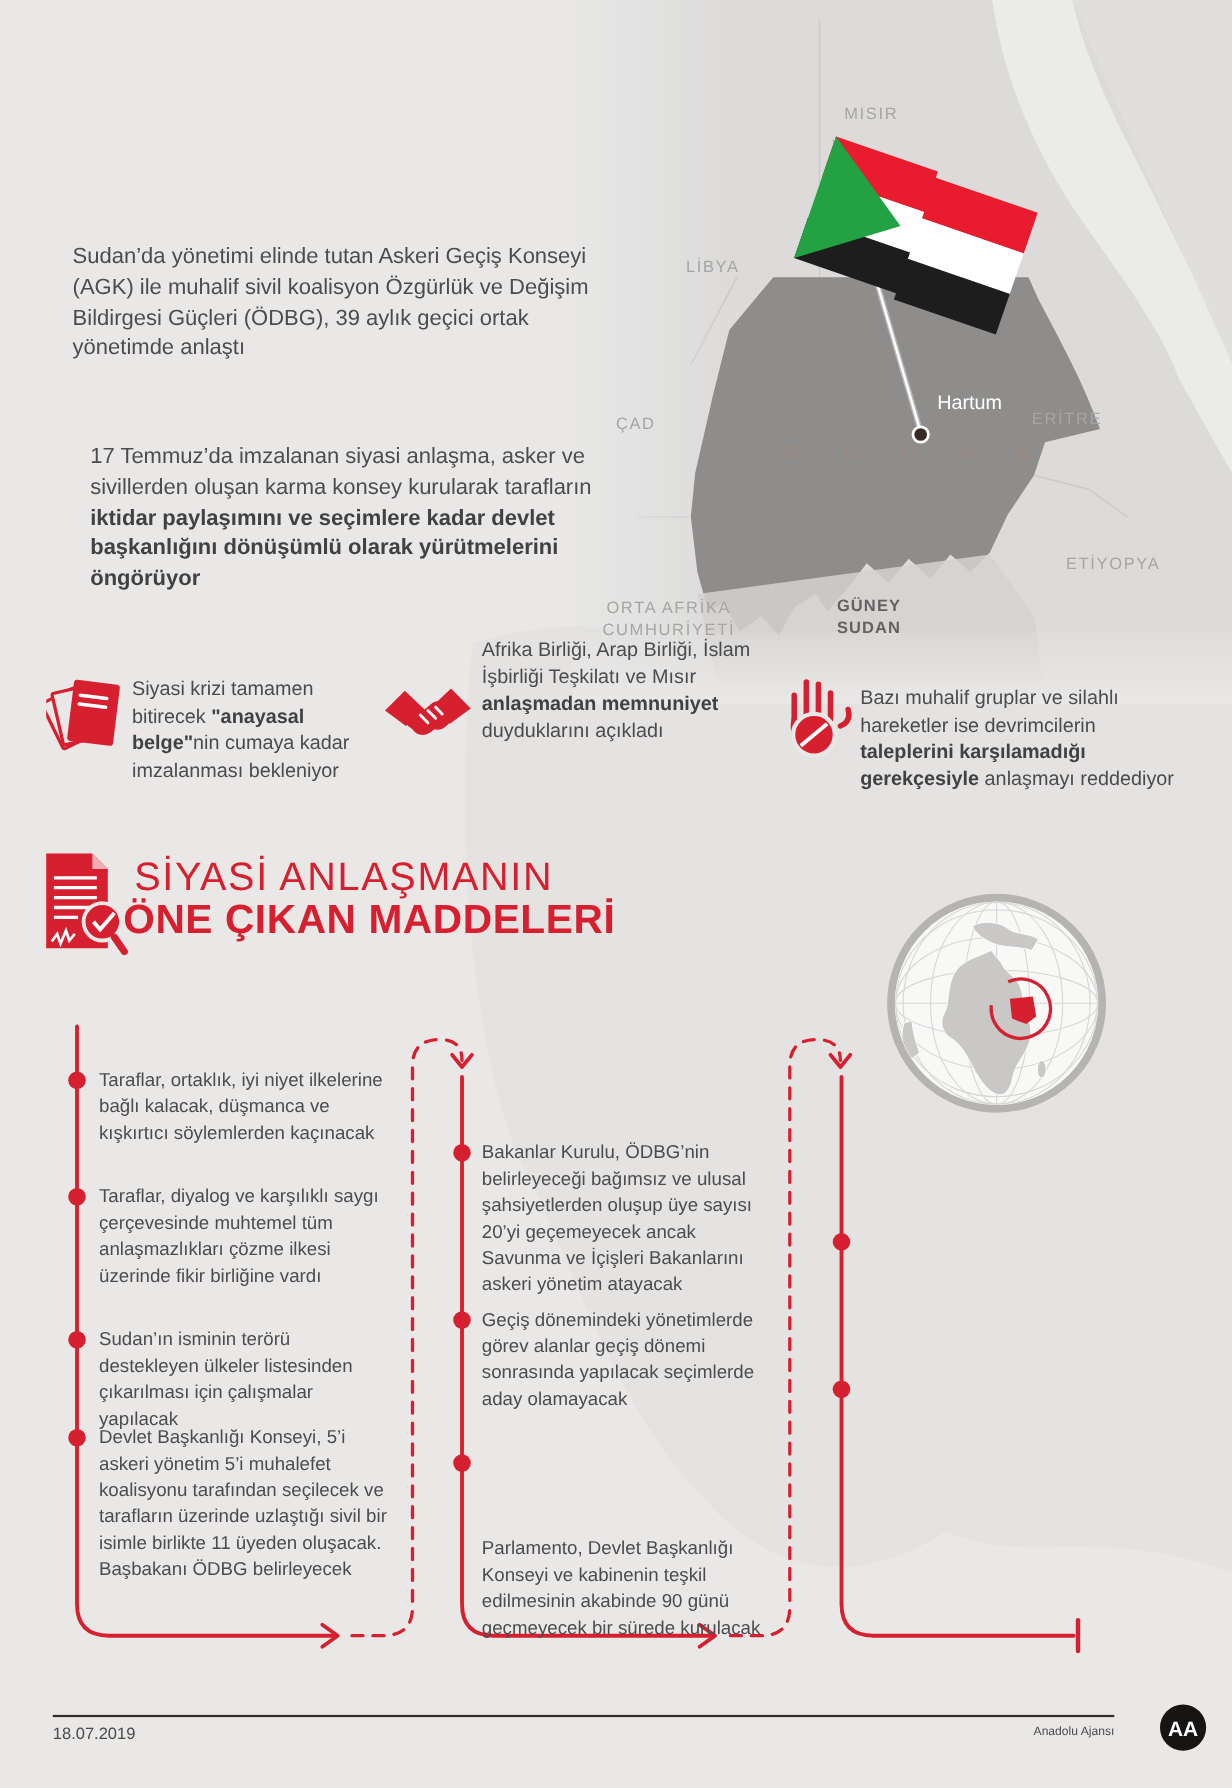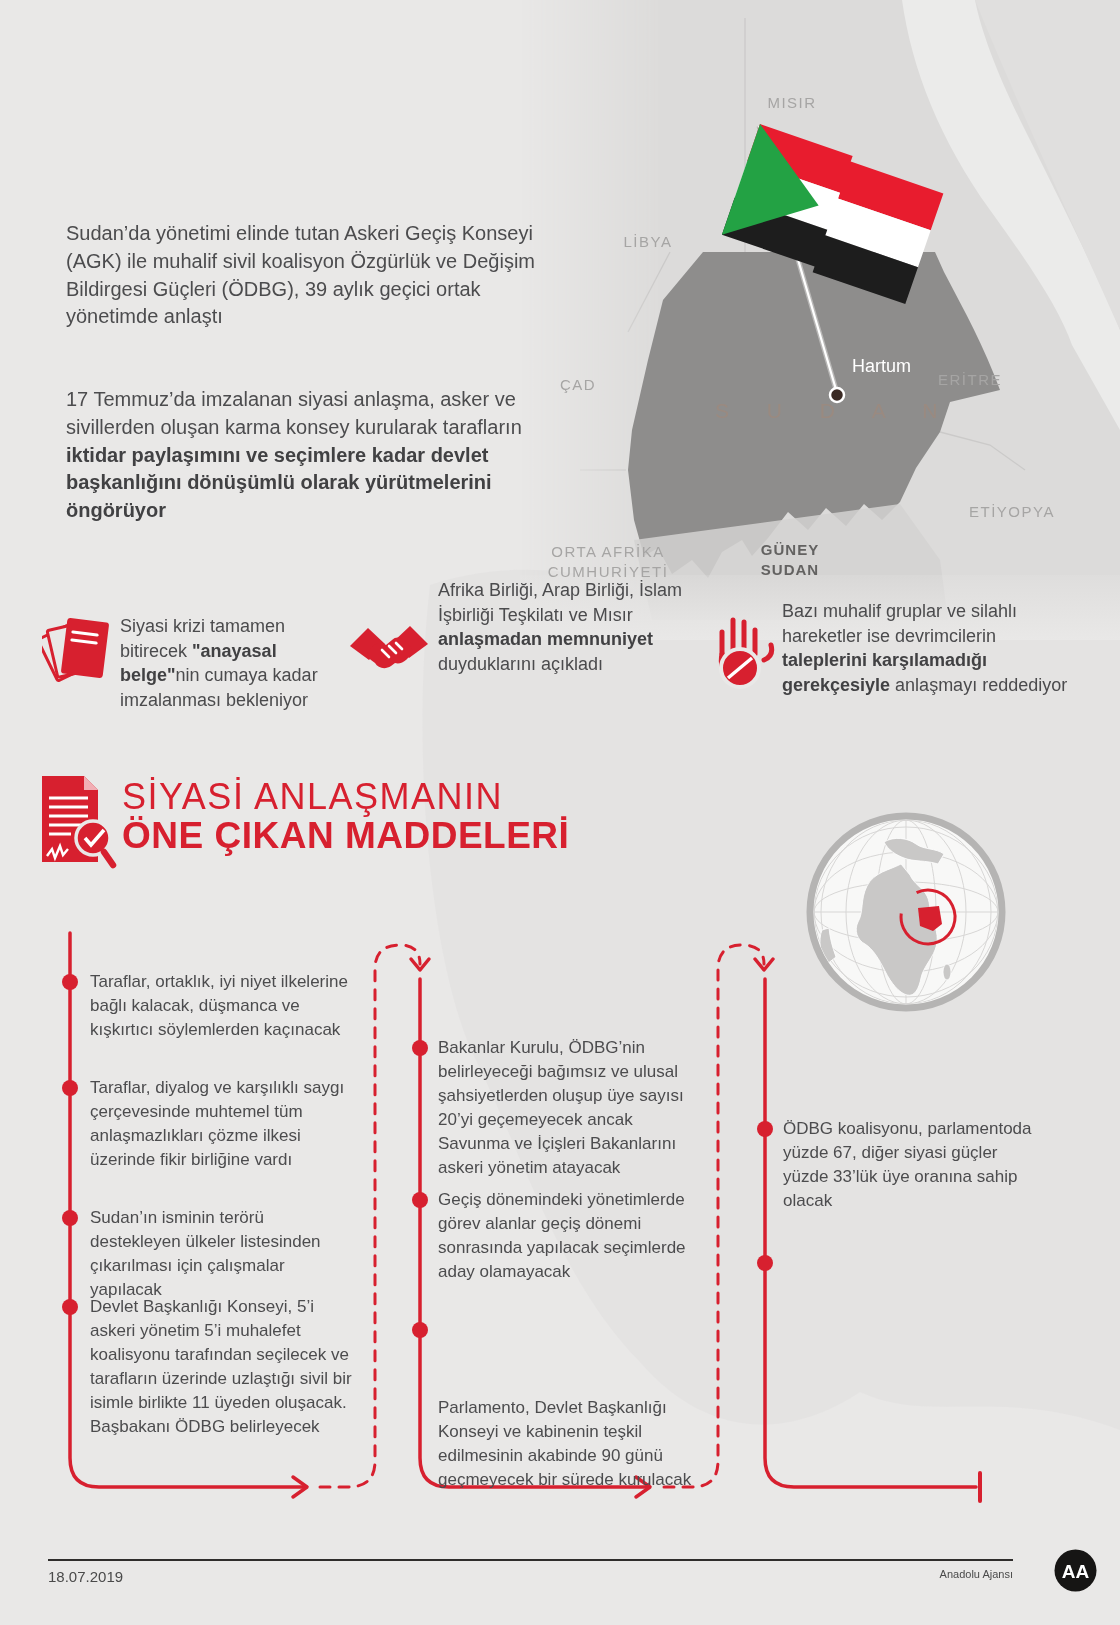--- a/index.html
+++ b/index.html
@@ -13,21 +13,21 @@
            color:#453e3c;letter-spacing:-0.5px;}
   .t-intro{left:66px;top:220px;width:482px;font-size:20px;line-height:1.39;color:#4c4c4e;}
   .t-para2{left:66px;top:386px;width:474px;font-size:20px;line-height:1.39;color:#4c4c4e;}
   b{font-weight:700;color:#414143;}
 
   
   .hl-text{font-size:18px;line-height:1.37;color:#4b4b4d;}
 
   
   .sec1{left:122px;top:776px;font-size:36px;font-weight:400;color:#d7202f;letter-spacing:1.5px;}
-  .sec2{left:122px;top:815px;font-size:37px;font-weight:800;color:#d7202f;letter-spacing:0.5px;}
+  .sec2{left:112px;top:815px;font-size:37px;font-weight:800;color:#d7202f;letter-spacing:0.5px;}
 
   
   .tl-text{font-size:17px;line-height:1.41;color:#4c4c4e;}
 
   
   .map-label{fill:#a6a5a4;font-size:15px;letter-spacing:1.5px;}
   .map-label-c{text-anchor:middle;}
   .map-label-sudan{fill:#9a8a80;font-size:21px;letter-spacing:16px;}
   .map-label-bold{fill:#636261;font-size:15px;font-weight:700;letter-spacing:1px;text-anchor:middle;}
   .map-capital{fill:#ffffff;font-size:18px;}
@@ -104,21 +104,21 @@
         <path d="M0,39 H98 V45 H196 V84 H98 V78 H0 Z" fill="#ffffff"></path>
         <path d="M0,78 H98 V84 H196 V123 H98 V117 H0 Z" fill="#1d1d1d"></path>
         <path d="M0,0 L82,58 L0,117 Z" fill="#23a244"></path>
       </g>
       <circle cx="317" cy="395" r="7" fill="#3a2a24" stroke="#ffffff" stroke-width="2.5"></circle>
       <text class="map-capital" x="332" y="372">Hartum</text>
     </g>
   </svg>
 
   <p class="abs t-intro" style="margin:0;">Sudan’da yönetimi elinde tutan Askeri Geçiş Konseyi (AGK) ile muhalif sivil koalisyon Özgürlük ve Değişim Bildirgesi Güçleri (ÖDBG), 39 aylık geçici ortak yönetimde anlaştı</p>
-  <p class="abs t-para2" style="margin:0;"><span>17 Temmuz’da imzalanan siyasi anlaşma, asker ve sivillerden oluşan karma konsey kurularak tarafların </span><b>iktidar paylaşımını ve seçimlere kadar devlet başkanlığını dönüşümlü olarak yürütmelerini öngörüyor</b></p>
+  <p class="abs t-para2" style="margin:16px;"><span>17 Temmuz’da imzalanan siyasi anlaşma, asker ve sivillerden oluşan karma konsey kurularak tarafların </span><b>iktidar paylaşımını ve seçimlere kadar devlet başkanlığını dönüşümlü olarak yürütmelerini öngörüyor</b></p>
 
   <svg class="abs" style="left:42px;top:612px;" width="76" height="78" viewBox="0 0 76 78">
     <g stroke="#d7202f" stroke-width="3" fill="#e9e8e7">
       <rect x="4" y="18" width="34" height="46" rx="2" transform="rotate(-26 21 41)"></rect>
       <rect x="10" y="14" width="36" height="48" rx="2" transform="rotate(-13 28 38)"></rect>
     </g>
     <rect x="22" y="8" width="42" height="56" rx="3" fill="#d7202f" transform="rotate(7 43 36)"></rect>
     <g stroke="#ffffff" stroke-width="3.2" stroke-linecap="round">
       <line x1="31" y1="20" x2="55" y2="23"></line>
       <line x1="30" y1="28" x2="54" y2="31"></line>
@@ -146,21 +146,21 @@
       <path d="M14,44 V22"></path>
       <path d="M25,40 V10"></path>
       <path d="M36,40 V12"></path>
       <path d="M47,44 V20"></path>
       <path d="M56,50 q10,-4 7,-15"></path>
       <path d="M14,44 q-3,14 7,22"></path>
     </g>
     <circle cx="32" cy="58" r="19" fill="#d7202f" stroke="#e9e8e7" stroke-width="4"></circle>
     <line x1="20" y1="68" x2="44" y2="48" stroke="#ffffff" stroke-width="3.5"></line>
   </svg>
-  <p class="abs hl-text" style="left:782px;top:599px;width:296px;margin:0;"><span>Bazı muhalif gruplar ve silahlı hareketler ise devrimcilerin </span><b>taleplerini karşılamadığı gerekçesiyle</b><span> anlaşmayı reddediyor</span></p>
+  <p class="abs hl-text" style="left:782px;top:622px;width:296px;margin:0;"><span>Bazı muhalif gruplar ve silahlı hareketler ise devrimcilerin </span><b>taleplerini karşılamadığı gerekçesiyle</b><span> anlaşmayı reddediyor</span></p>
 
   <svg class="abs" style="left:40px;top:774px;" width="80" height="98" viewBox="0 0 80 98">
     <path d="M2,2 H44 L58,16 V88 H2 Z" fill="#d7202f"></path>
     <path d="M44,2 L58,16 H44 Z" fill="#f2aeb4"></path>
     <g stroke="#ffffff" stroke-width="3">
       <path d="M9,24 H48"></path>
         <path d="M9,33 H48"></path>
         <path d="M9,42 H48"></path>
         <path d="M9,51 H48"></path>
         <path d="M9,60 H31"></path>
@@ -235,21 +235,20 @@
 
   <div class="abs tl-text" style="left:90px;top:1076px;width:266px;">Taraflar, diyalog ve karşılıklı saygı çerçevesinde muhtemel tüm anlaşmazlıkları çözme ilkesi üzerinde fikir birliğine vardı</div>
   <div class="abs tl-text" style="left:90px;top:970px;width:266px;">Taraflar, ortaklık, iyi niyet ilkelerine bağlı kalacak, düşmanca ve kışkırtıcı söylemlerden kaçınacak</div>
   <div class="abs tl-text" style="left:90px;top:1206px;width:266px;">Sudan’ın isminin terörü destekleyen ülkeler listesinden çıkarılması için çalışmalar yapılacak</div>
   <div class="abs tl-text" style="left:90px;top:1295px;width:266px;">Devlet Başkanlığı Konseyi, 5’i askeri yönetim 5’i muhalefet koalisyonu tarafından seçilecek ve tarafların üzerinde uzlaştığı sivil bir isimle birlikte 11 üyeden oluşacak. Başbakanı ÖDBG belirleyecek</div>
 
   <div class="abs tl-text" style="left:438px;top:1036px;width:264px;">Bakanlar Kurulu, ÖDBG’nin belirleyeceği bağımsız ve ulusal şahsiyetlerden oluşup üye sayısı 20’yi geçemeyecek ancak Savunma ve İçişleri Bakanlarını askeri yönetim atayacak</div>
   <div class="abs tl-text" style="left:438px;top:1188px;width:264px;">Geçiş dönemindeki yönetimlerde görev alanlar geçiş dönemi sonrasında yapılacak seçimlerde aday olamayacak</div>
   <div class="abs tl-text" style="left:438px;top:1396px;width:264px;">Parlamento, Devlet Başkanlığı Konseyi ve kabinenin teşkil edilmesinin akabinde 90 günü geçmeyecek bir sürede kurulacak</div>
 
-  <div class="abs tl-text" style="left:783px;top:1117px;width:256px;">ÖDBG koalisyonu, parlamentoda yüzde 67, diğer siyasi güçler yüzde 33’lük üye oranına sahip olacak</div>
 
   <div class="abs f-line"></div>
   <div class="abs f-date">18.07.2019</div>
   <div class="abs f-agency">Anadolu Ajansı</div>
   <svg class="abs" style="left:1052px;top:1547px;" width="47" height="47" viewBox="0 0 47 47">
     <circle cx="23.5" cy="23.5" r="21" fill="#161514"></circle>
     <text x="23.5" y="31" text-anchor="middle" font-size="19" font-weight="bold" fill="#ffffff">AA</text>
   </svg>
 
 </div>

